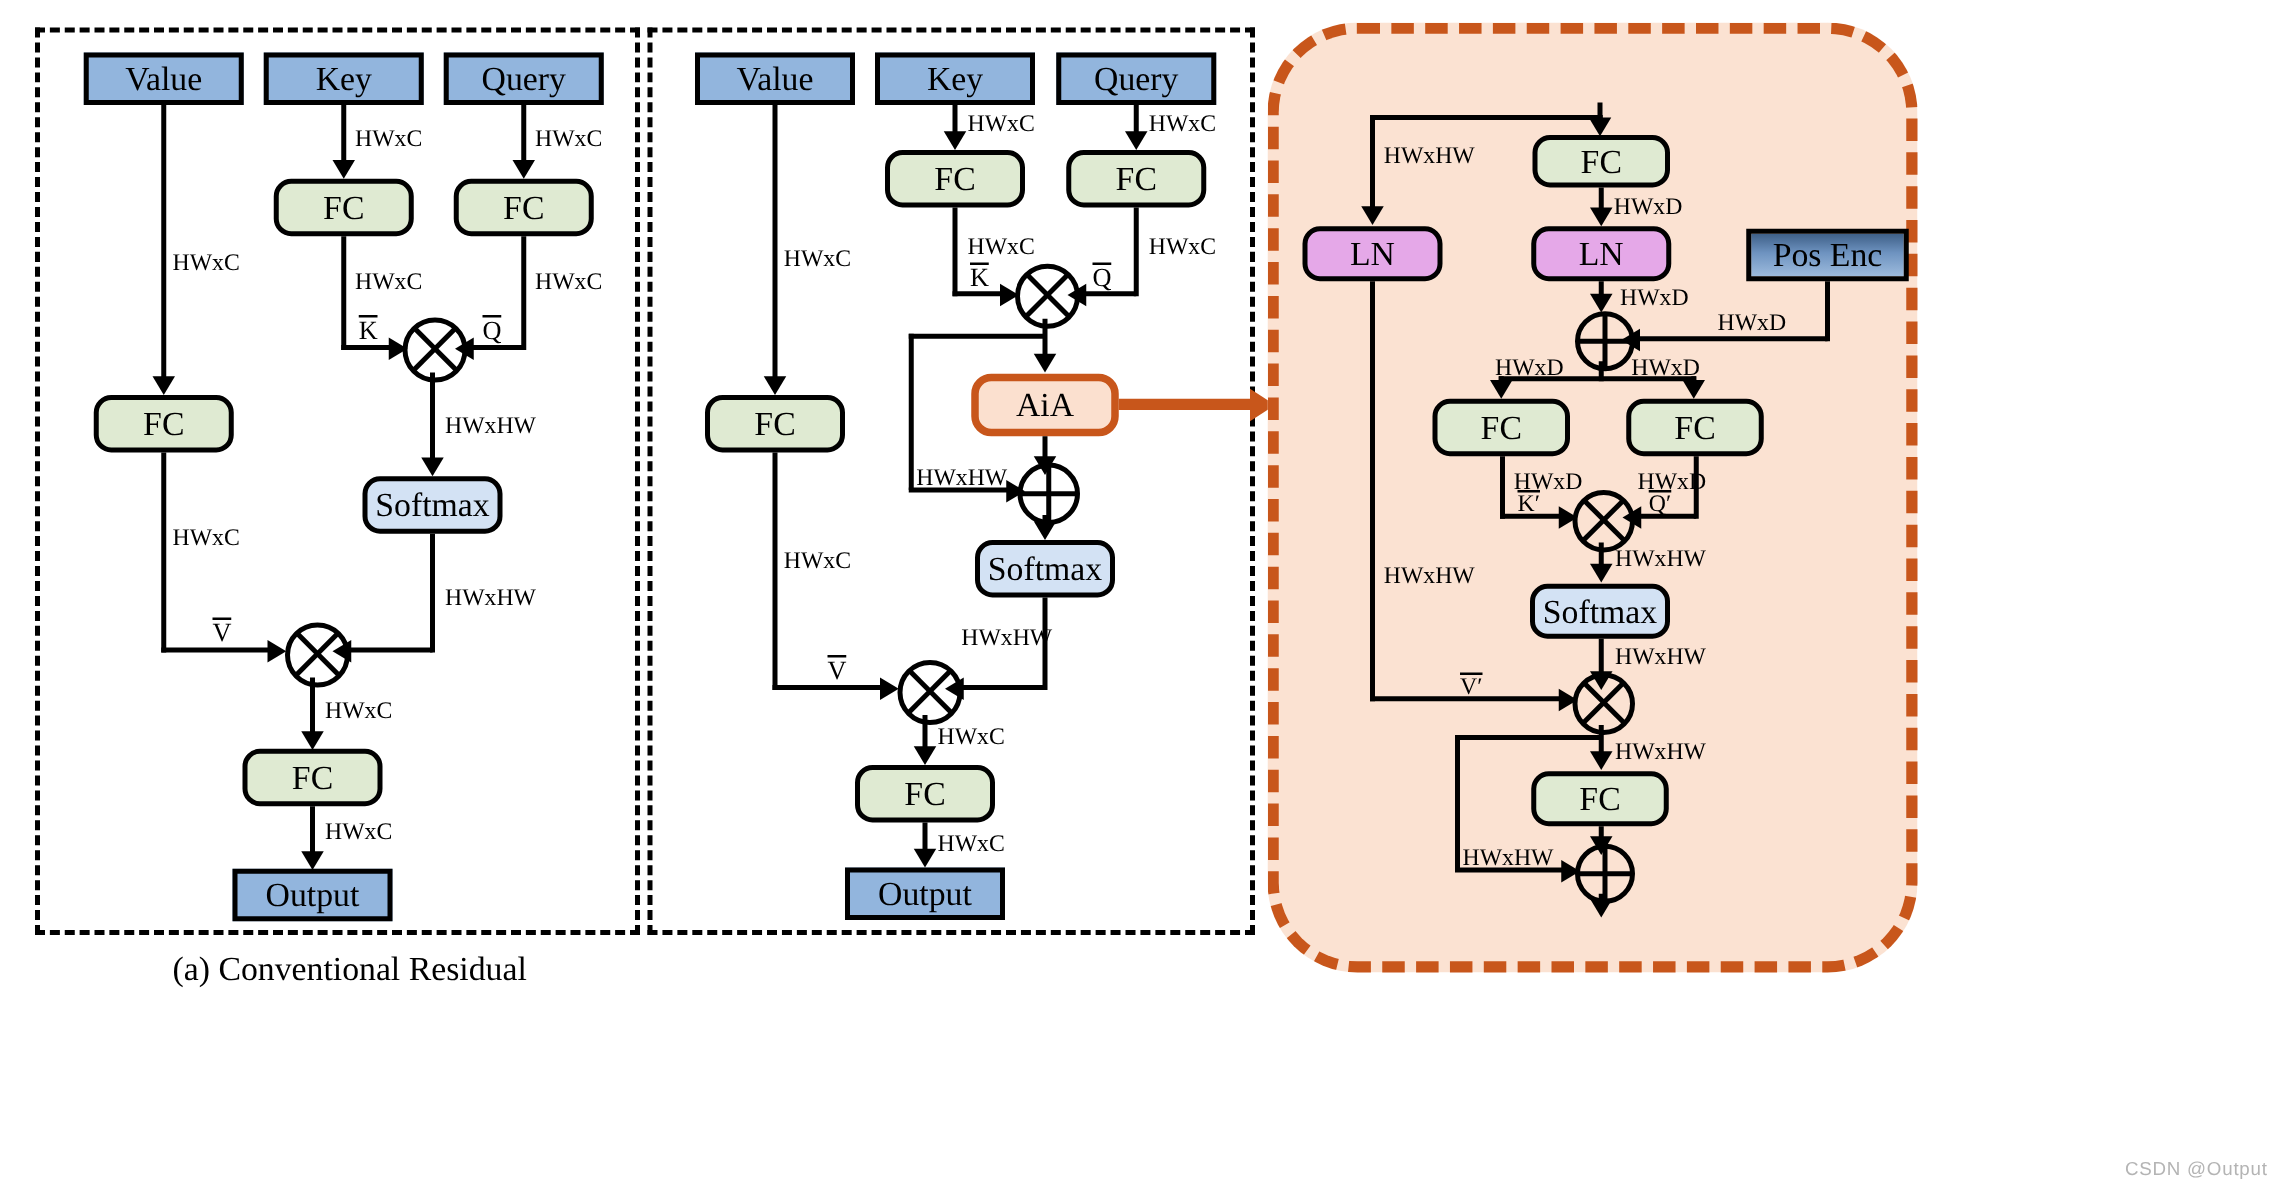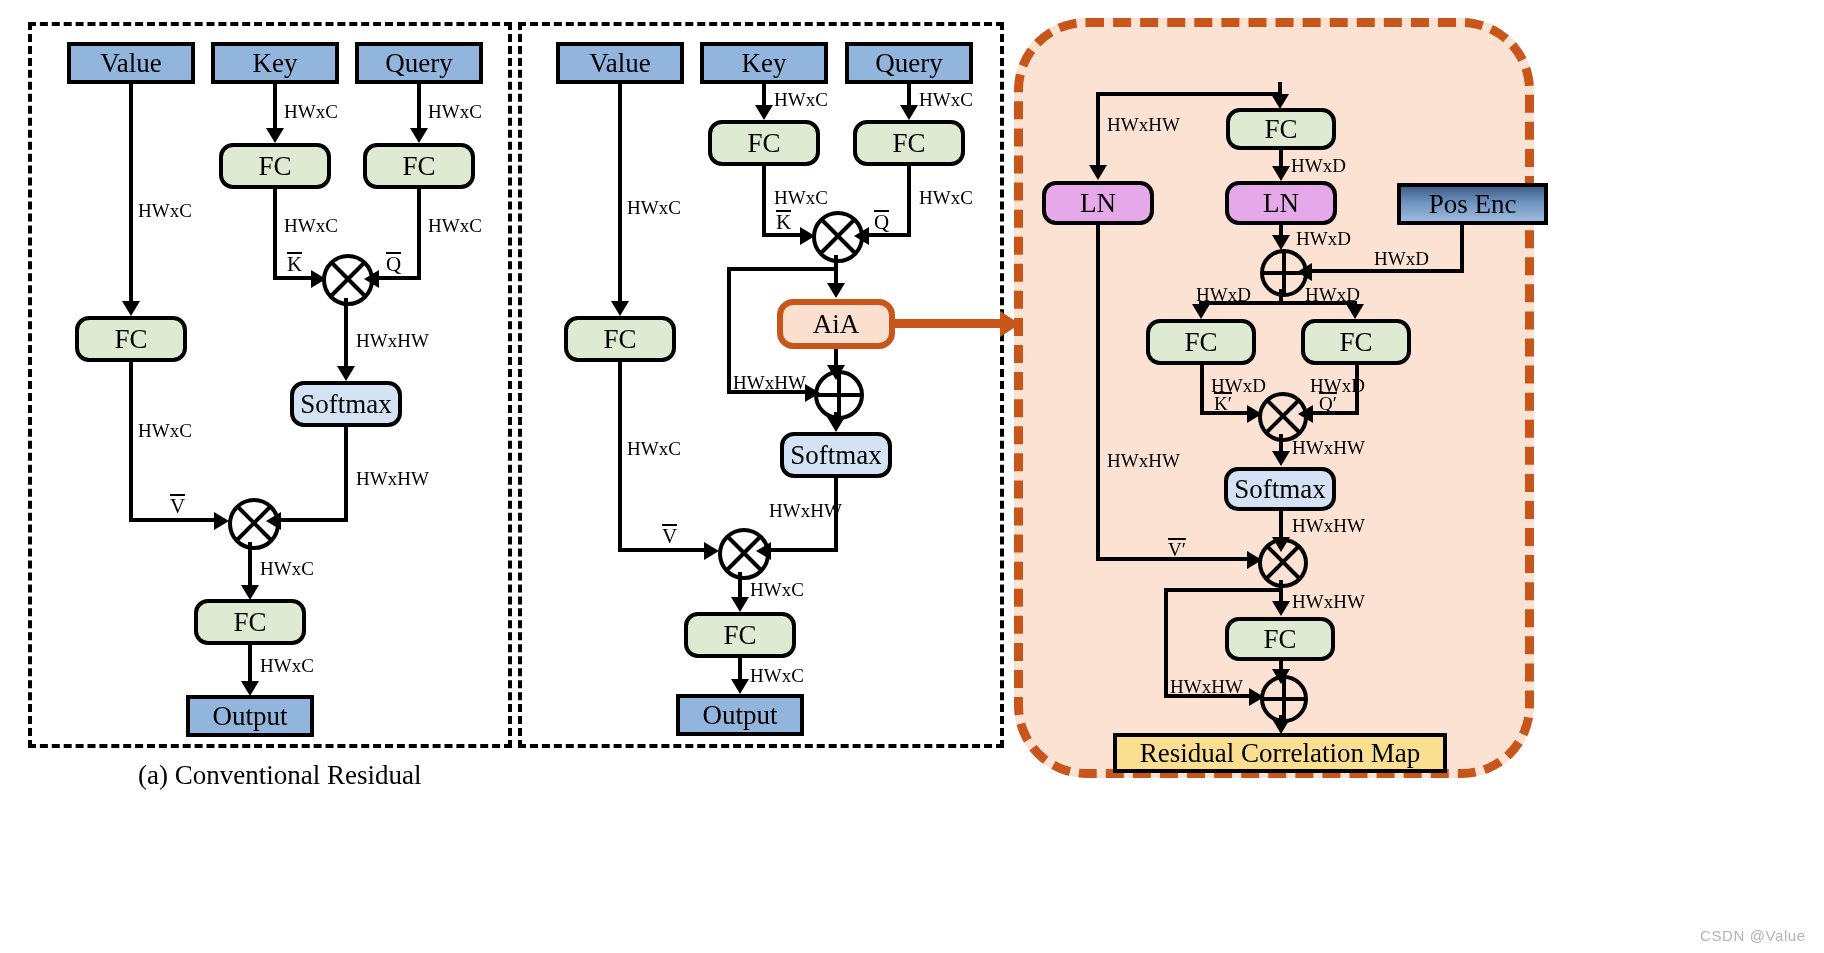--- a/index.html
+++ b/index.html
@@ -253,30 +253,29 @@
   <div class="aia-arrow" style="left:1000px;top:311px;"></div>
 
   <div class="abs panel-aia" style="left:1014px;top:18px;width:520px;height:760px;"></div>
 
 
   <div class="abs node fc" style="left:1226px;top:108px;width:110px;height:42px;">FC</div>
 
   <div class="abs node ln" style="left:1042px;top:181px;width:112px;height:44px;">LN</div>
   <div class="abs node ln" style="left:1225px;top:181px;width:112px;height:44px;">LN</div>
 
-  <div class="abs node posenc" style="left:1397px;top:183px;width:151px;height:42px;color:#000;">Pos Enc</div>
+  <div class="abs node posenc" style="left:1397px;top:183px;width:130px;height:42px;color:#000;">Pos Enc</div>
 
   <div class="abs node fc" style="left:1146px;top:319px;width:110px;height:46px;">FC</div>
   <div class="abs node fc" style="left:1301px;top:319px;width:110px;height:46px;">FC</div>
 
   <div class="abs node softmax" style="left:1224px;top:467px;width:112px;height:44px;">Softmax</div>
 
   <div class="abs node fc" style="left:1225px;top:617px;width:110px;height:44px;">FC</div>
 
-  <div class="abs node corr" style="left:1113px;top:733px;width:334px;height:40px;">Residual Correlation Map</div>
 
   <div class="ln-h" style="left:1096px;top:92px;width:186px;"></div>
   <div class="ln-v" style="left:1278px;top:82px;height:14px;"></div>
 
   <div class="ln-v" style="left:1278px;top:92px;height:6px;"></div>
   <div class="arrow-d" style="left:1271px;top:94px;"></div>
 
   <div class="ln-v" style="left:1096px;top:92px;height:74px;"></div>
   <div class="arrow-d" style="left:1089px;top:165px;"></div>
   <div class="lbl" style="left:1107px;top:114px;">HWxHW</div>
@@ -358,15 +357,15 @@
   <div class="arrow-d" style="left:1272px;top:669px;"></div>
 
   <div class="op" style="left:1260px;top:675px;width:40px;height:40px;">
     <div class="d1" style="left:-1px;top:18px;width:42px;height:4px;"></div>
     <div class="d2" style="left:18px;top:-1px;width:4px;height:42px;"></div>
   </div>
 
   <div class="ln-v" style="left:1279px;top:715px;height:8px;"></div>
   <div class="arrow-d" style="left:1272px;top:719px;"></div>
 
-  <div class="watermark" style="left:1700px;top:927px;">CSDN @Value</div>
+  <div class="watermark" style="left:1700px;top:927px;">CSDN @Output</div>
 
 </div>
 
 </body></html>

